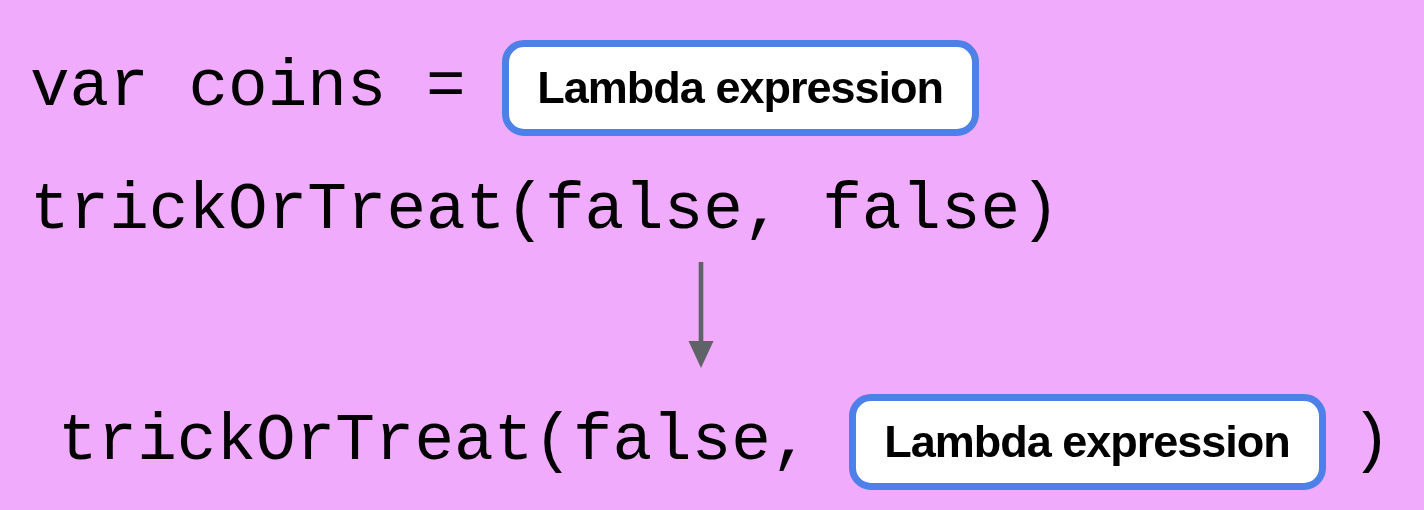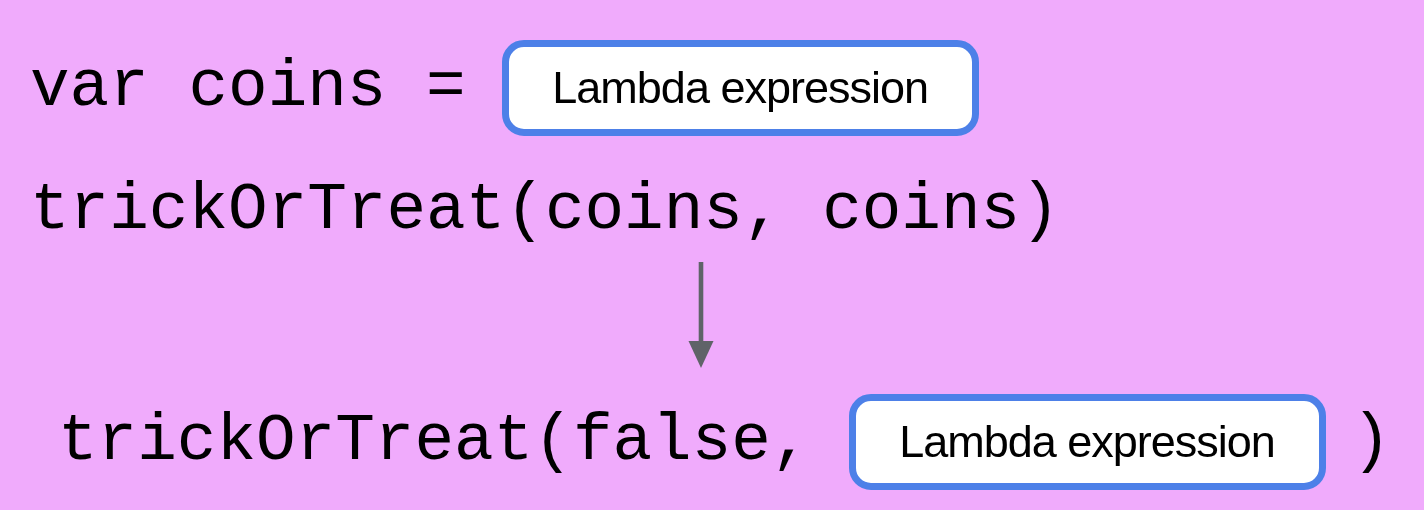--- a/index.html
+++ b/index.html
@@ -42,21 +42,21 @@
     border: 7px solid #4d80e8;
     border-radius: 22px;
     background: #ffffff;
     display: flex;
     align-items: center;
     justify-content: center;
     flex: none;
   }
   .chip-label {
     font-family: "Liberation Sans", sans-serif;
-    font-weight: 400;
+    font-weight: 700;
     font-size: 45px;
     letter-spacing: -1px;
     color: #000000;
     white-space: nowrap;
   }
   .chip-gap-1 { margin-left: 36px; }
   .chip-gap-2 { margin-left: 38px; }
   .paren-gap  { margin-left: 26px; }
   .arrow-svg {
     position: absolute;
@@ -71,21 +71,21 @@
 
 <div class="canvas">
 
   <div class="row row-assignment">
     <span class="code">var coins =</span>
     <span class="chip chip-gap-1">
       <span class="chip-label">Lambda expression</span>
     </span>
   </div>
 
-  <div class="code line-call">trickOrTreat(coins, coins)</div>
+  <div class="code line-call">trickOrTreat(false, false)</div>
 
   <svg class="arrow-svg" viewBox="0 0 30 106" xmlns="http://www.w3.org/2000/svg">
     <rect x="12.7" y="0" width="4.6" height="83" fill="#5f6368"></rect>
     <path d="M2.5 79 L27.5 79 L15 106 Z" fill="#5f6368"></path>
   </svg>
 
   <div class="row row-substituted">
     <span class="code">trickOrTreat(false,</span>
     <span class="chip chip-gap-2">
       <span class="chip-label">Lambda expression</span>

